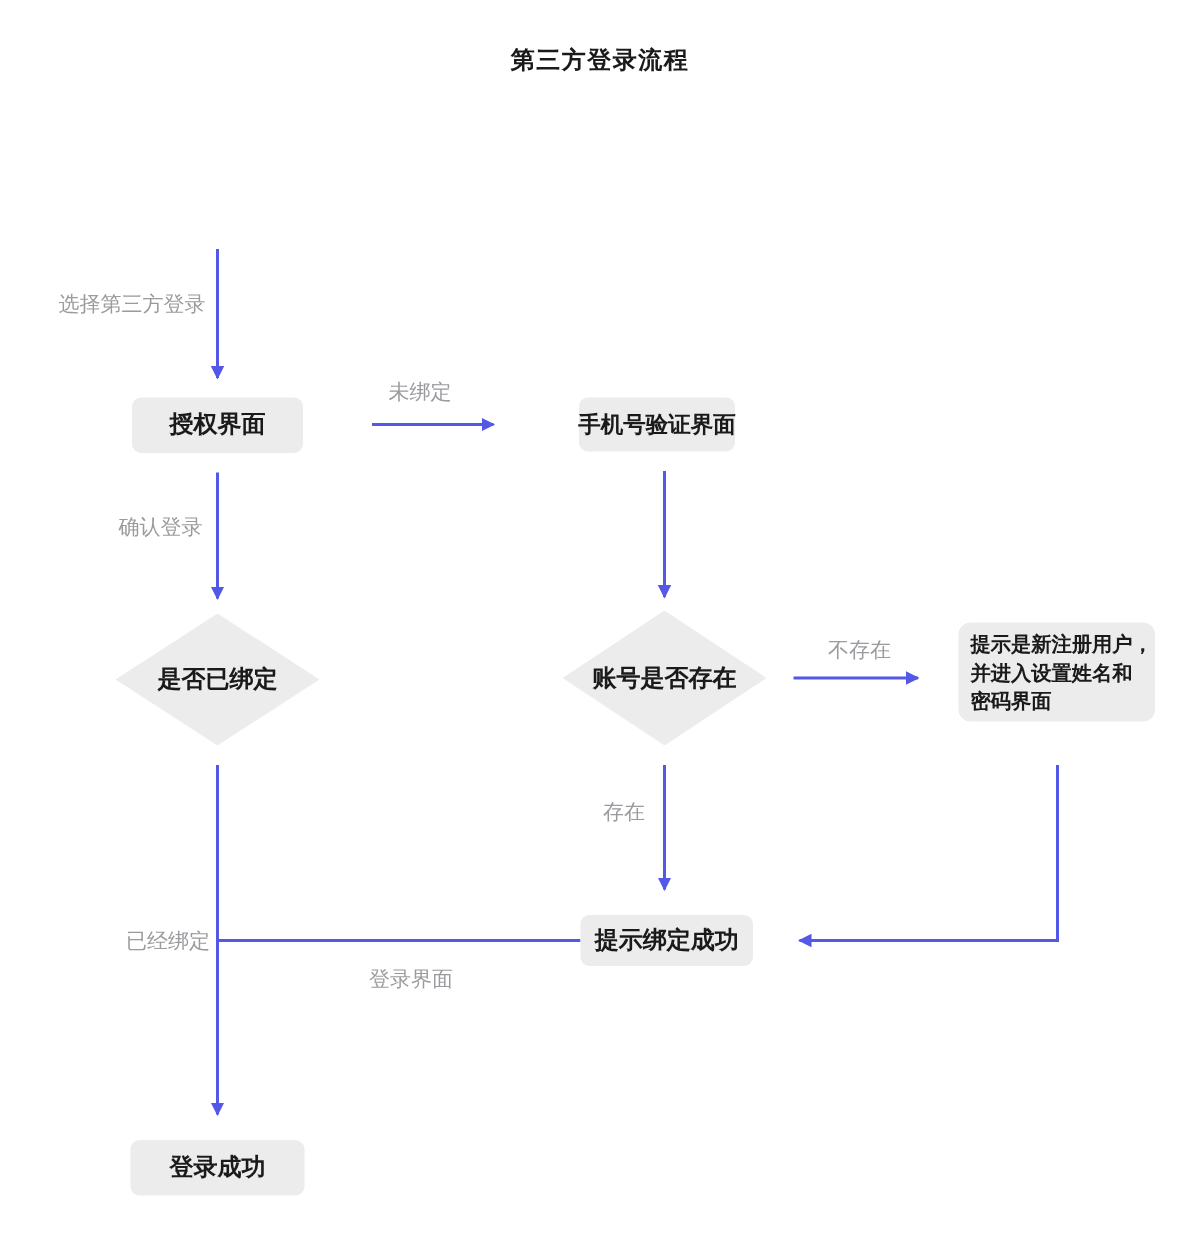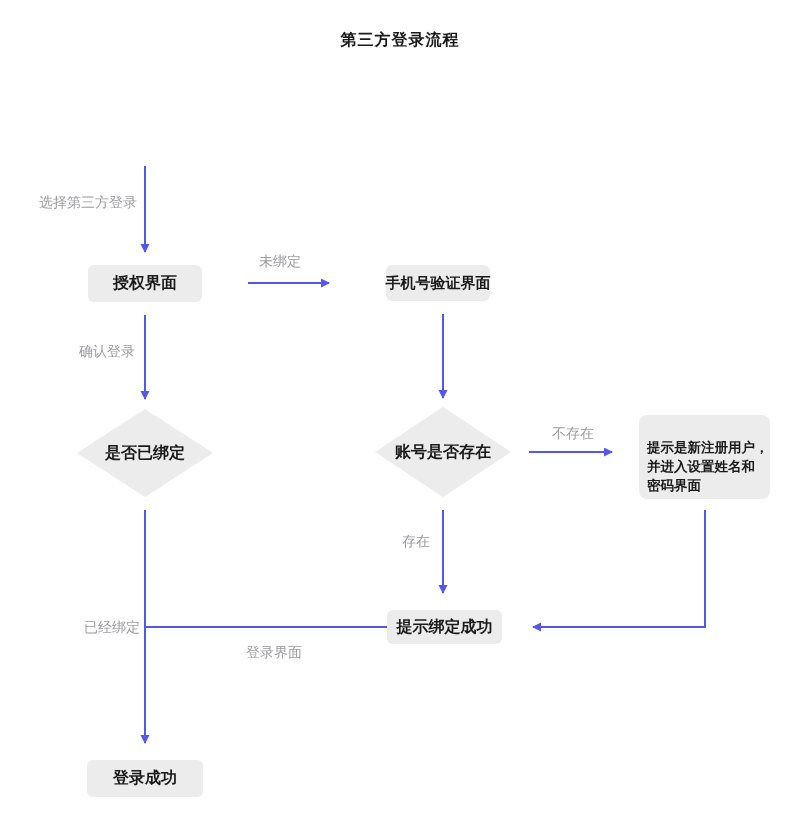--- a/index.html
+++ b/index.html
@@ -27,21 +27,21 @@
   }
   .diamond{
     position:absolute;background:var(--node-fill);
     clip-path:polygon(50% 0,100% 50%,50% 100%,0 50%);
     display:flex;align-items:center;justify-content:center;
     font-size:16px;font-weight:600;color:var(--node-text);white-space:nowrap;
     box-sizing:border-box;
   }
   .note{
     position:absolute;background:var(--node-fill);border-radius:8px;
-    box-sizing:border-box;padding:23px 4px 4px 8px;
+    box-sizing:border-box;padding:5px 4px 4px 8px;
     font-size:13.5px;font-weight:600;line-height:19px;color:var(--node-text);
     text-align:left;
   }
   .note div{white-space:nowrap;}
   .edge-label{
     position:absolute;font-size:14px;line-height:1;
     color:var(--edge-label-text);white-space:nowrap;
   }
 </style>
 </head>

